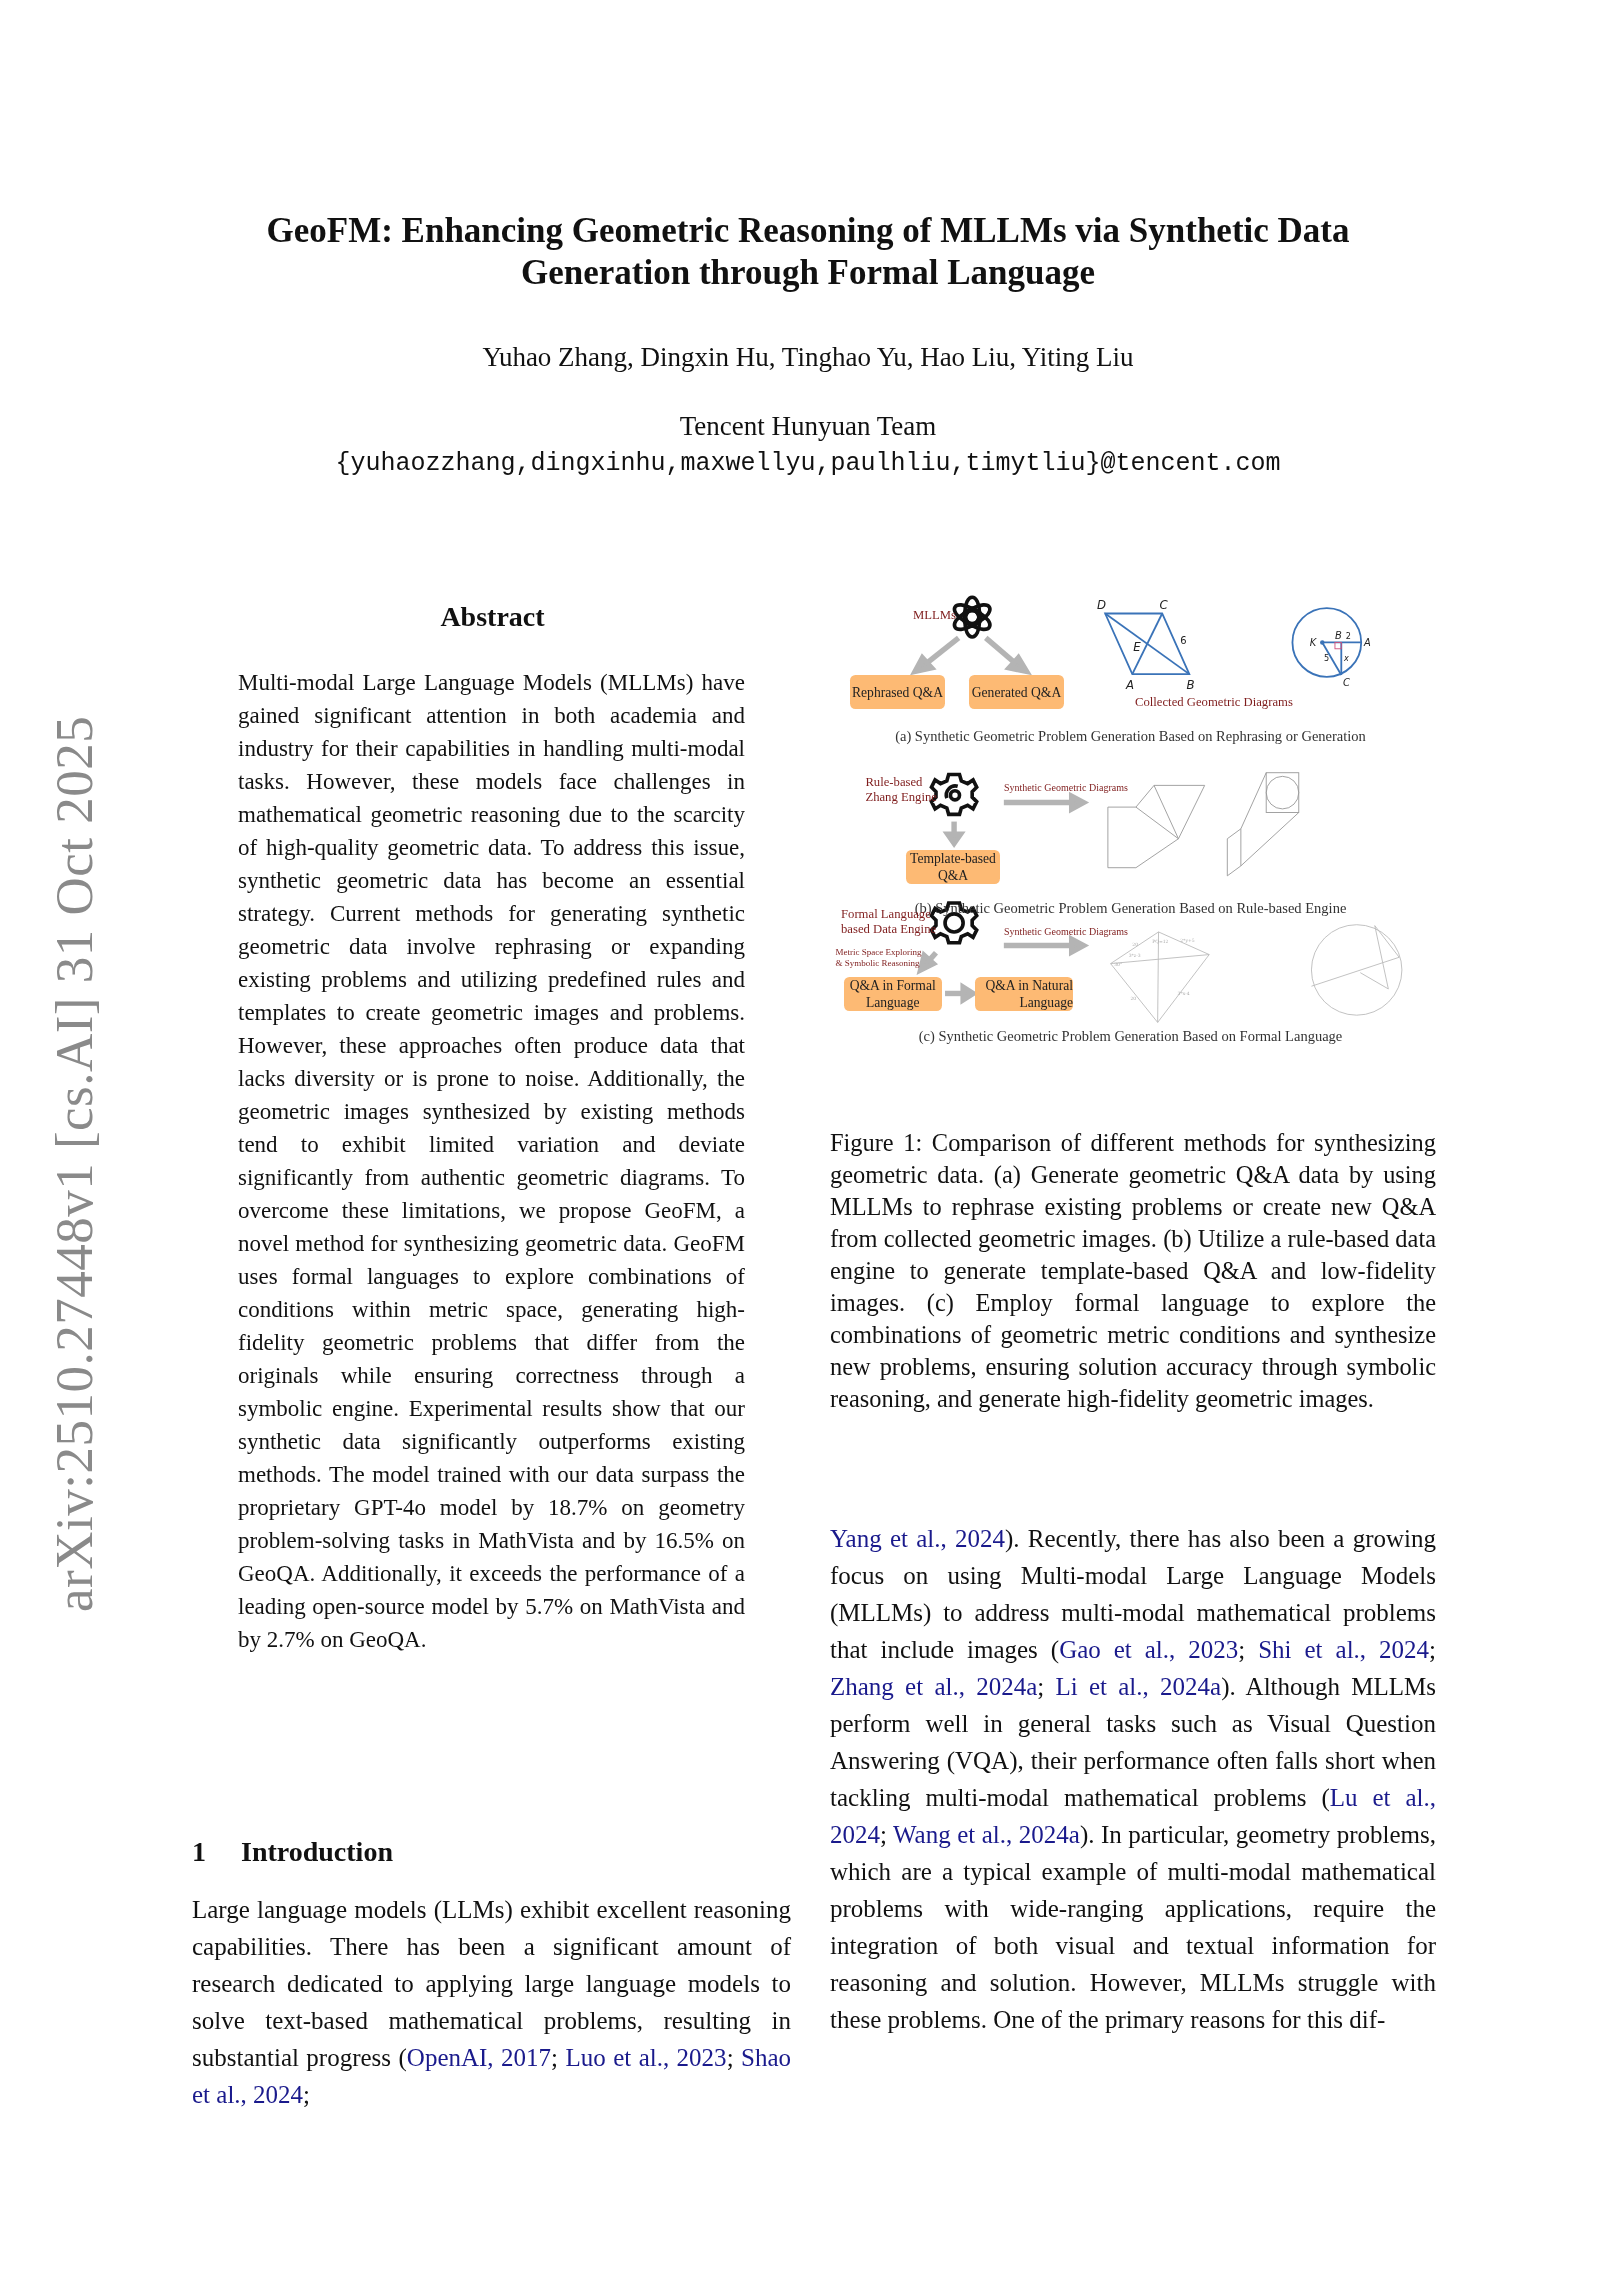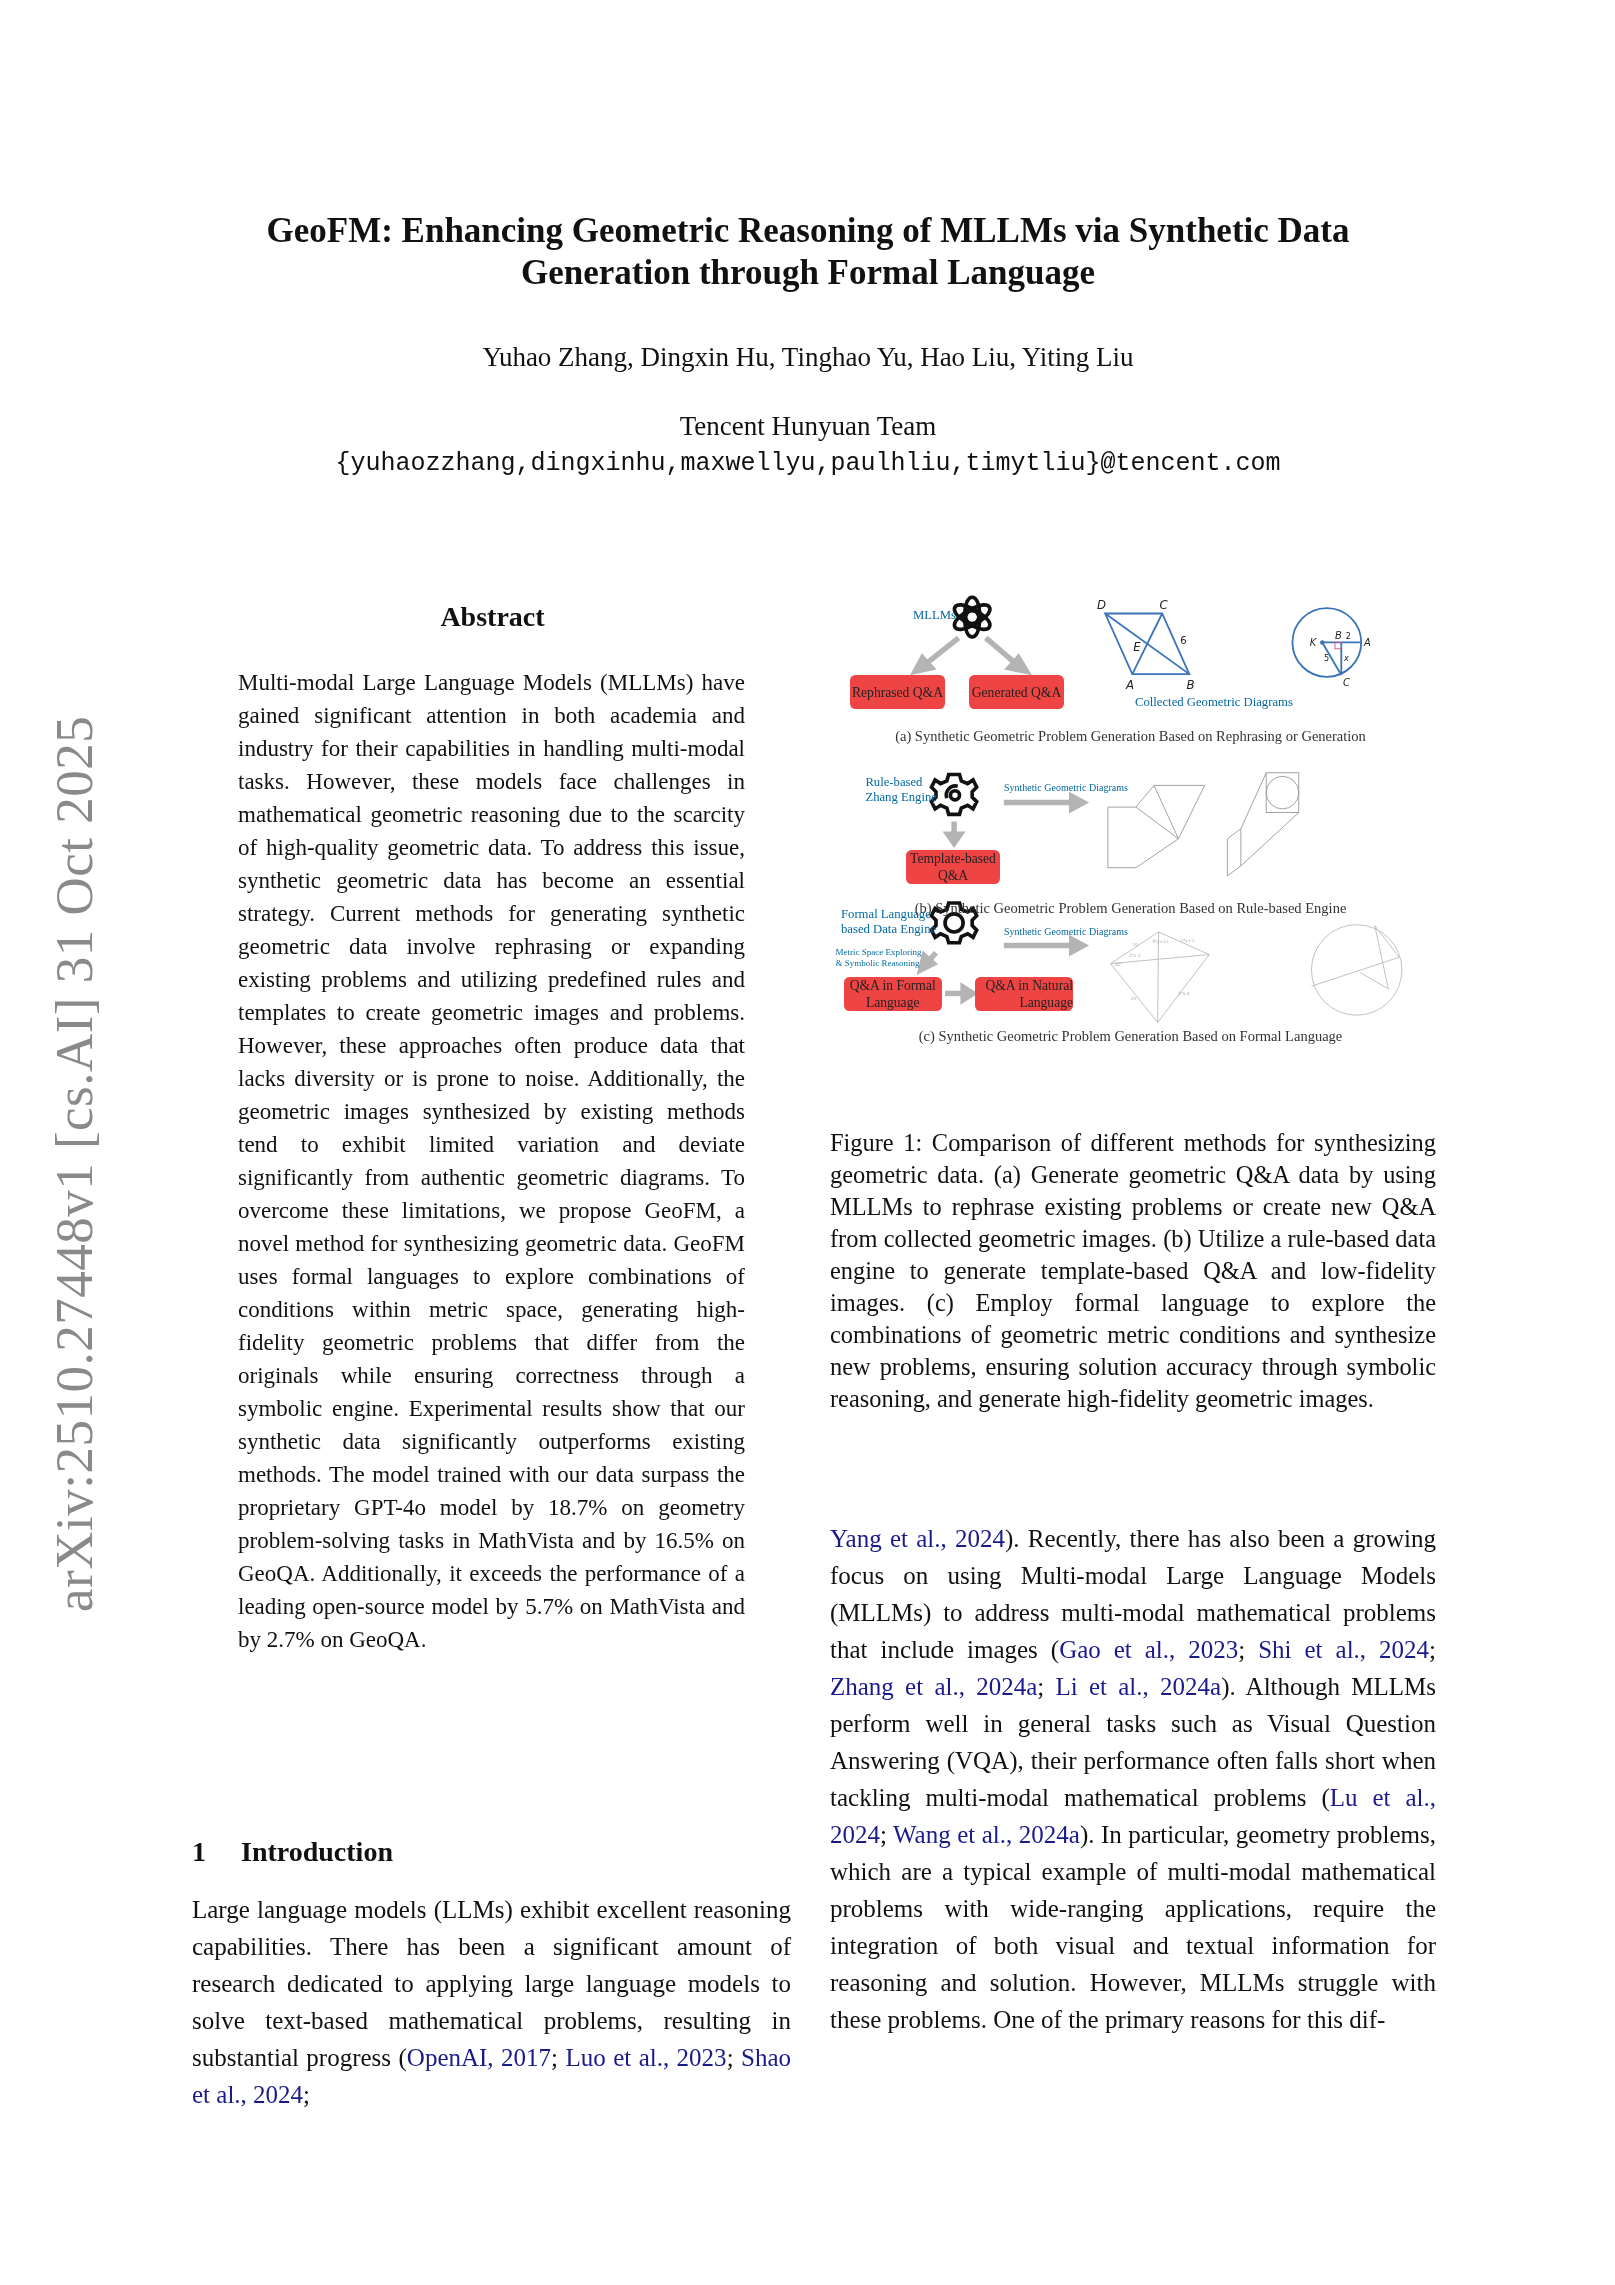--- a/index.html
+++ b/index.html
@@ -55,26 +55,26 @@
   .caption {
     position: absolute; top: 1127px; left: 830px; width: 606px;
     font-size: 24.4px; line-height: 32px; text-align: justify; margin: 0;
   }
   
   .figure {
     position: absolute; top: 588px; left: 841px; width: 579px; height: 516px;
   }
   .fig-svg { position: absolute; left: 0; top: 0; }
   .fig-text {
-    position: absolute; font-size: 12.7px; color: #0369a1; white-space: nowrap;
+    position: absolute; font-size: 12.7px; color: #7f1d1d; white-space: nowrap;
     line-height: 14.5px;
   }
   .fig-sub { font-size: 14.5px; color: #333; text-align: center; }
   .gbox {
-    position: absolute; background: #ef4444; border-radius: 5.4px;
+    position: absolute; background: #fdba74; border-radius: 5.4px;
     font-size: 13.6px; text-align: center; line-height: 17px; color: #222;
     display: flex; align-items: center; justify-content: center;
   }
 </style>
 </head>
 <body>
 
 <div class="arxiv">arXiv:2510.27448v1  [cs.AI]  31 Oct 2025</div>
 
 <h1 class="title">

